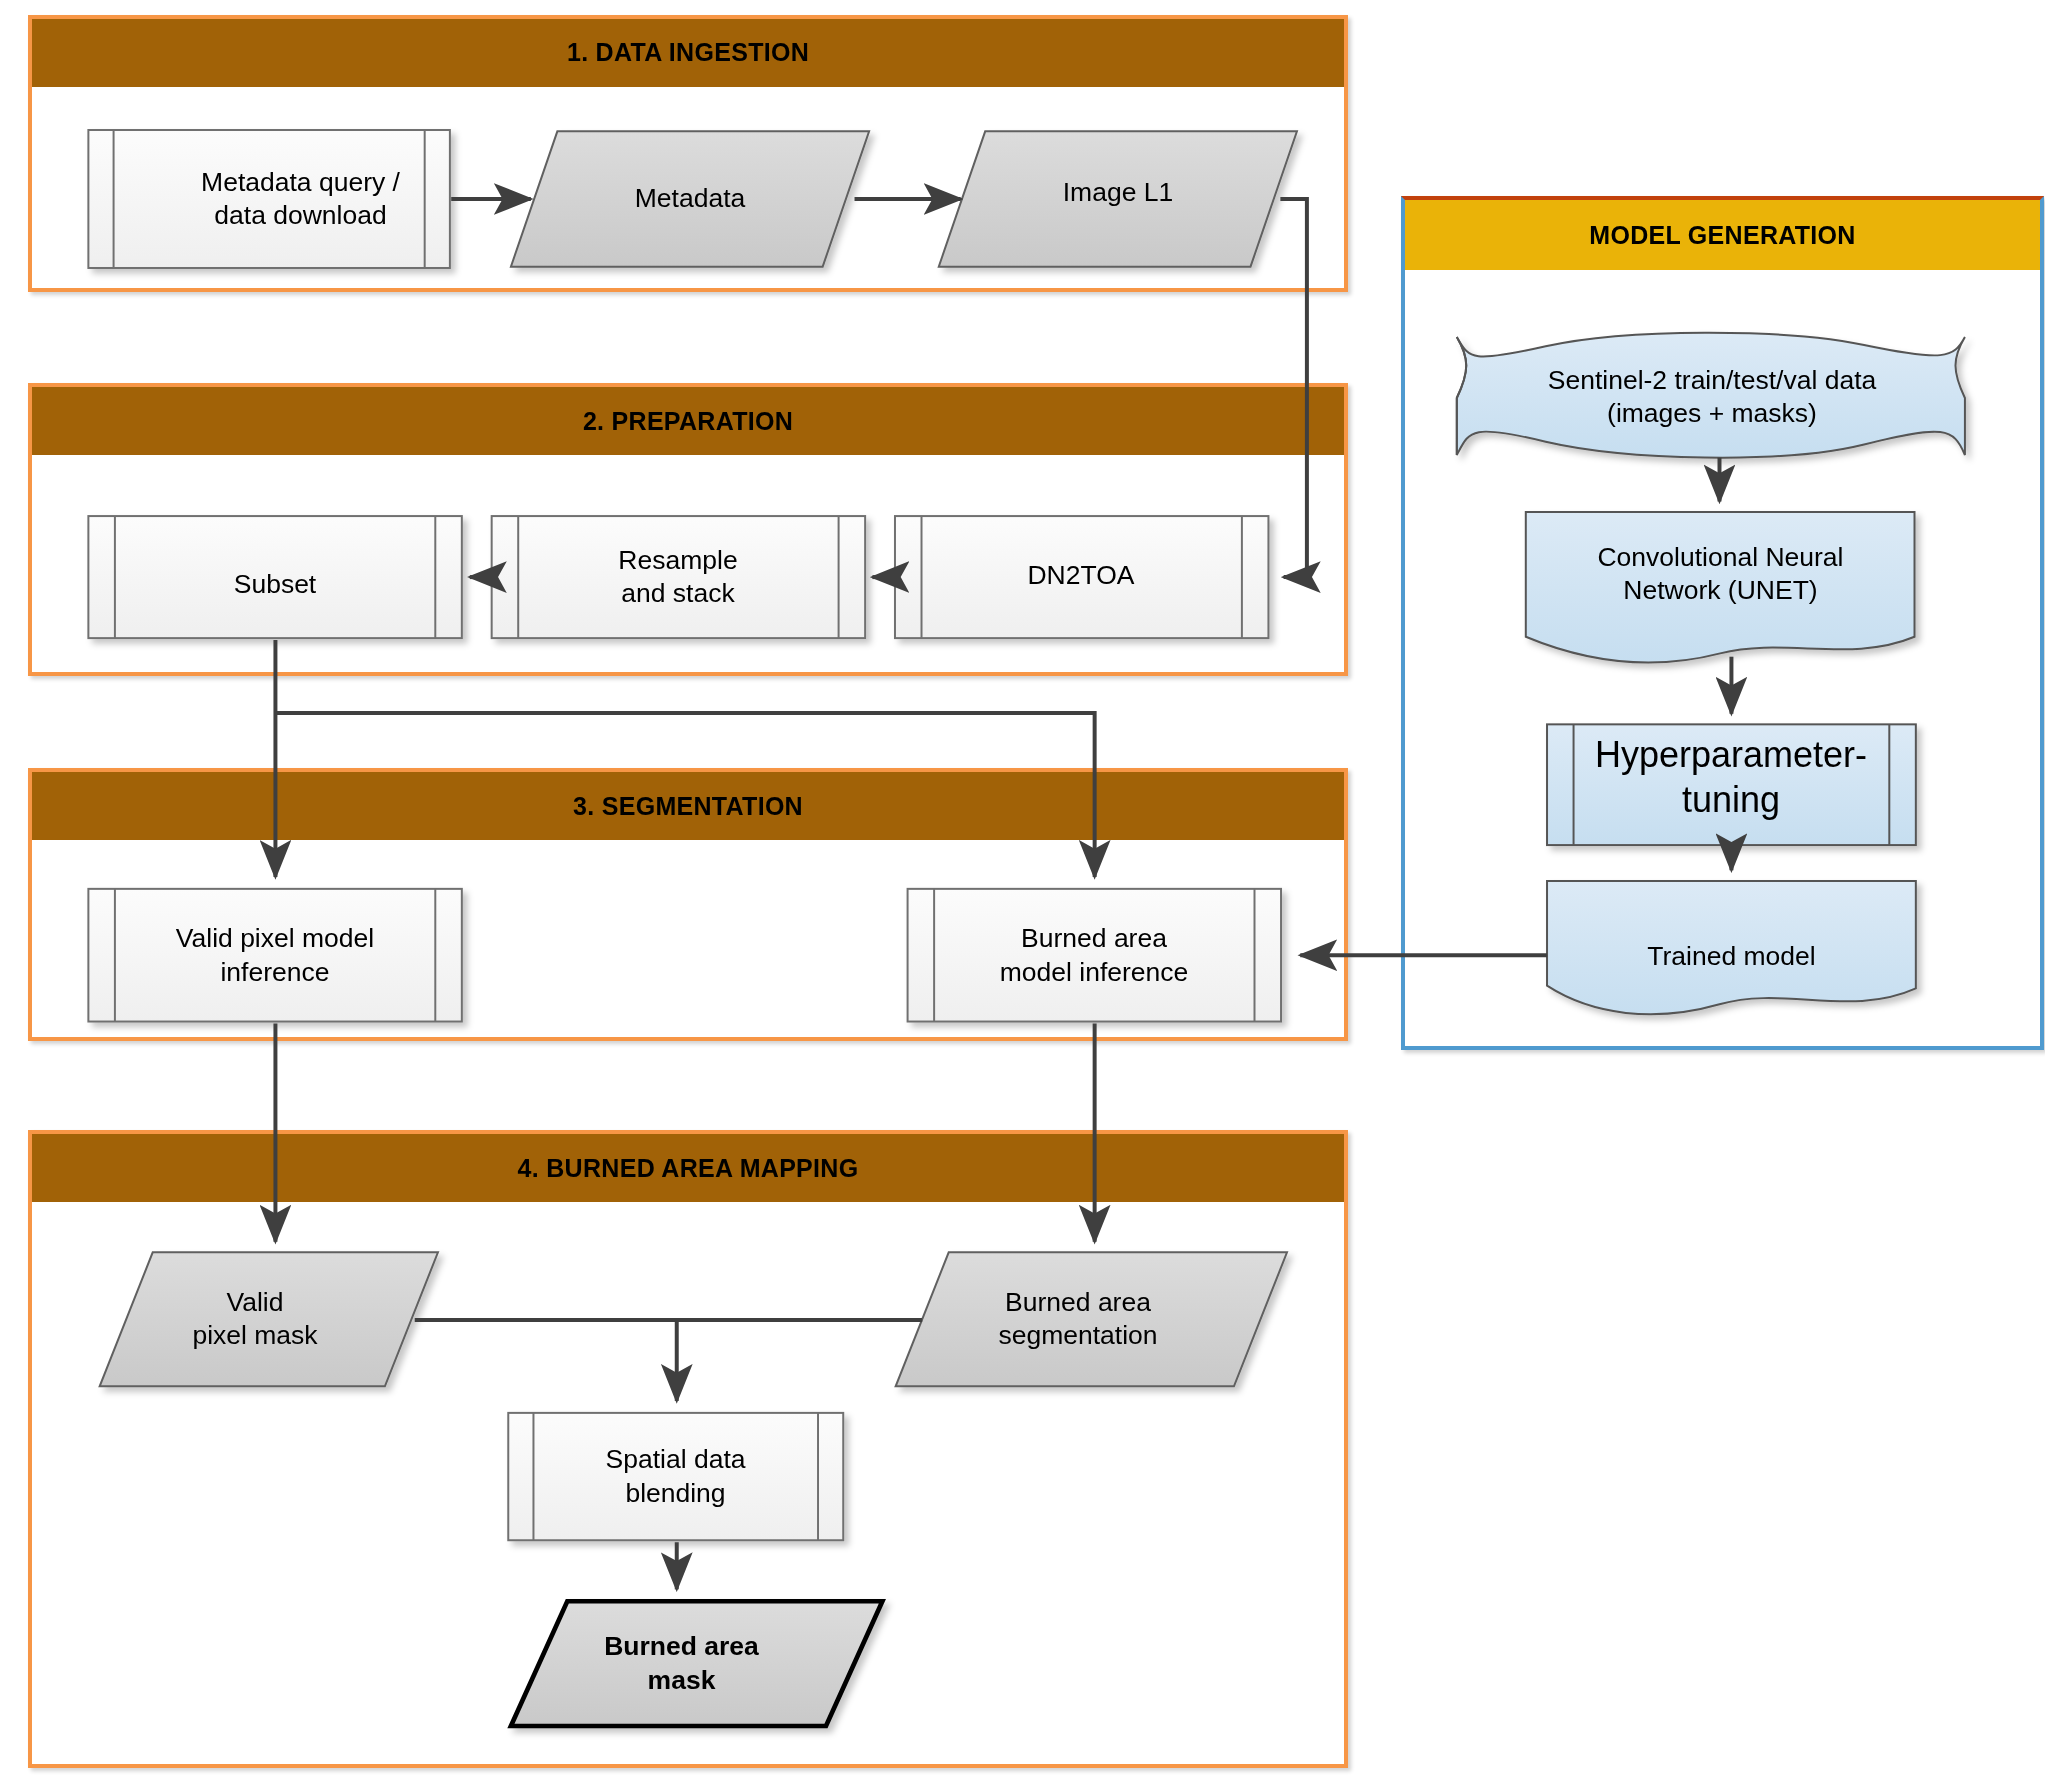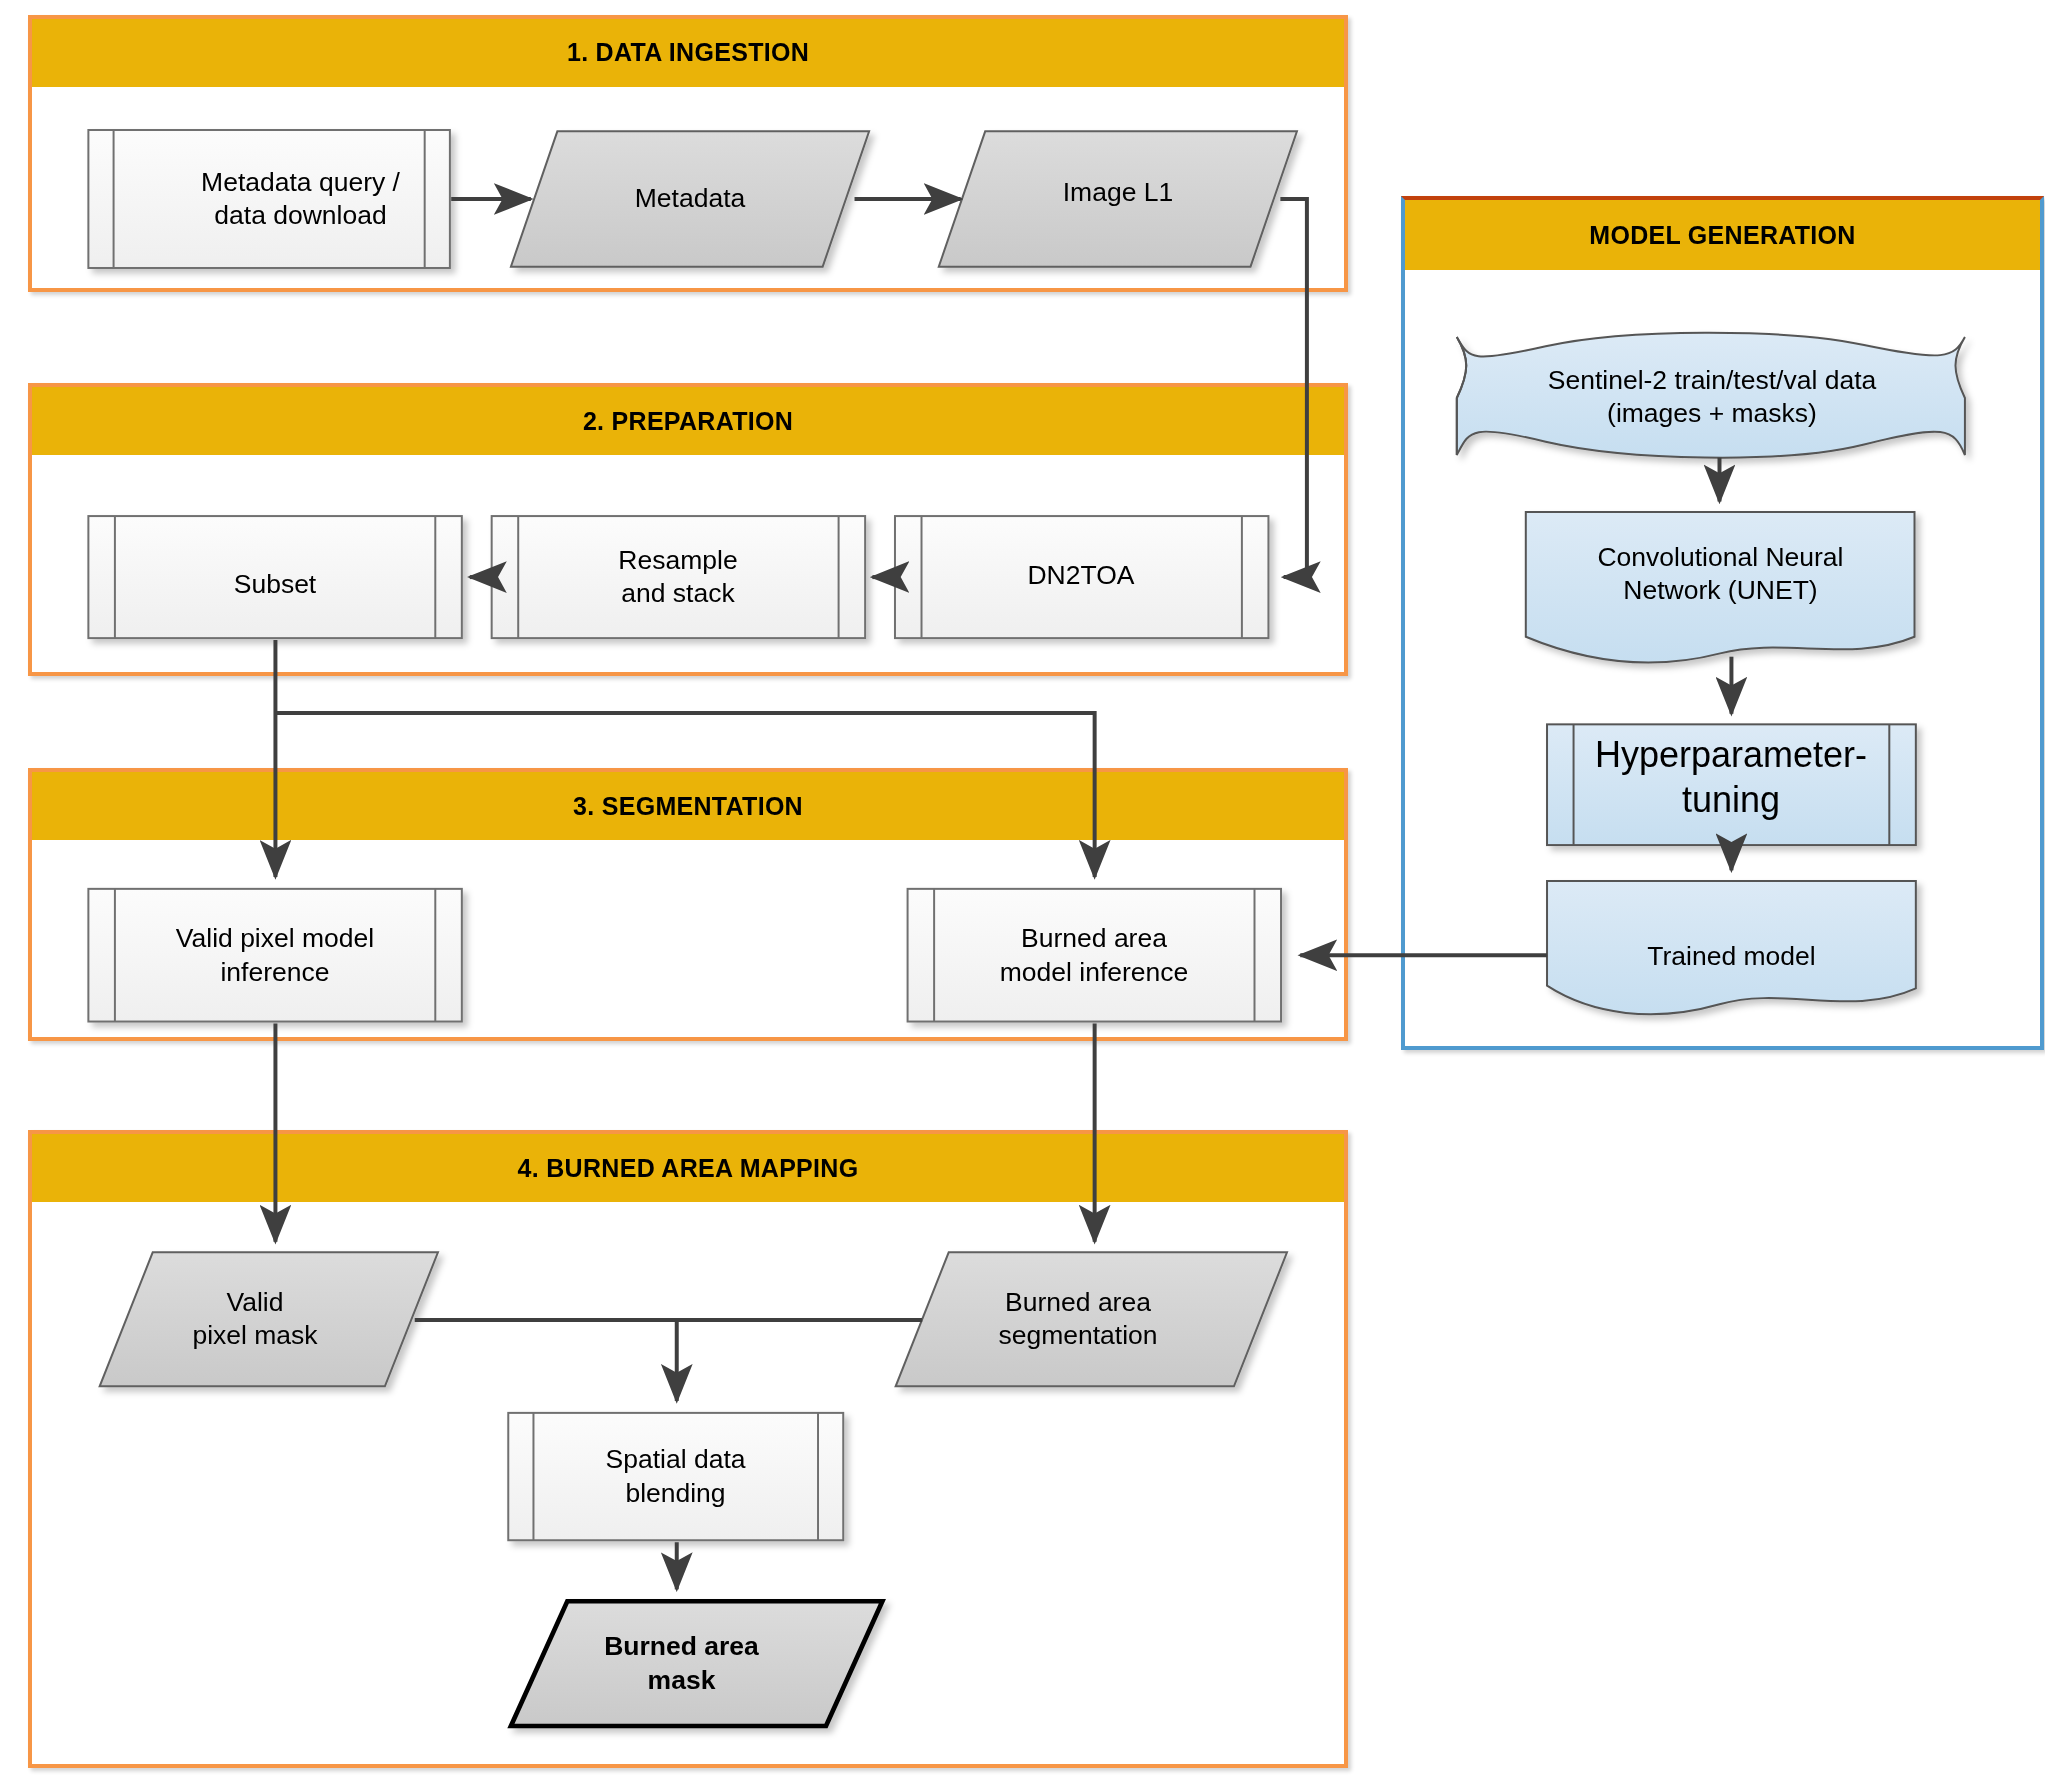--- a/index.html
+++ b/index.html
@@ -39,21 +39,21 @@
   .panel-header {
     position: absolute;
     box-sizing: border-box;
     display: flex;
     align-items: center;
     justify-content: center;
     font-weight: bold;
     color: #000000;
     letter-spacing: 0.3px;
   }
-  .panel-header.orange { background: #eab308; }
+  .panel-header.orange { background: #a16207; }
   .panel-header.blue   { background: #eab308; border-left:4px solid #4F9ACF; border-right:4px solid #4F9ACF; border-top:4px solid #c2410c;}
 
   
   .node-label {
     position: absolute;
     display: flex;
     align-items: center;
     justify-content: center;
     text-align: center;
     color: #000000;

